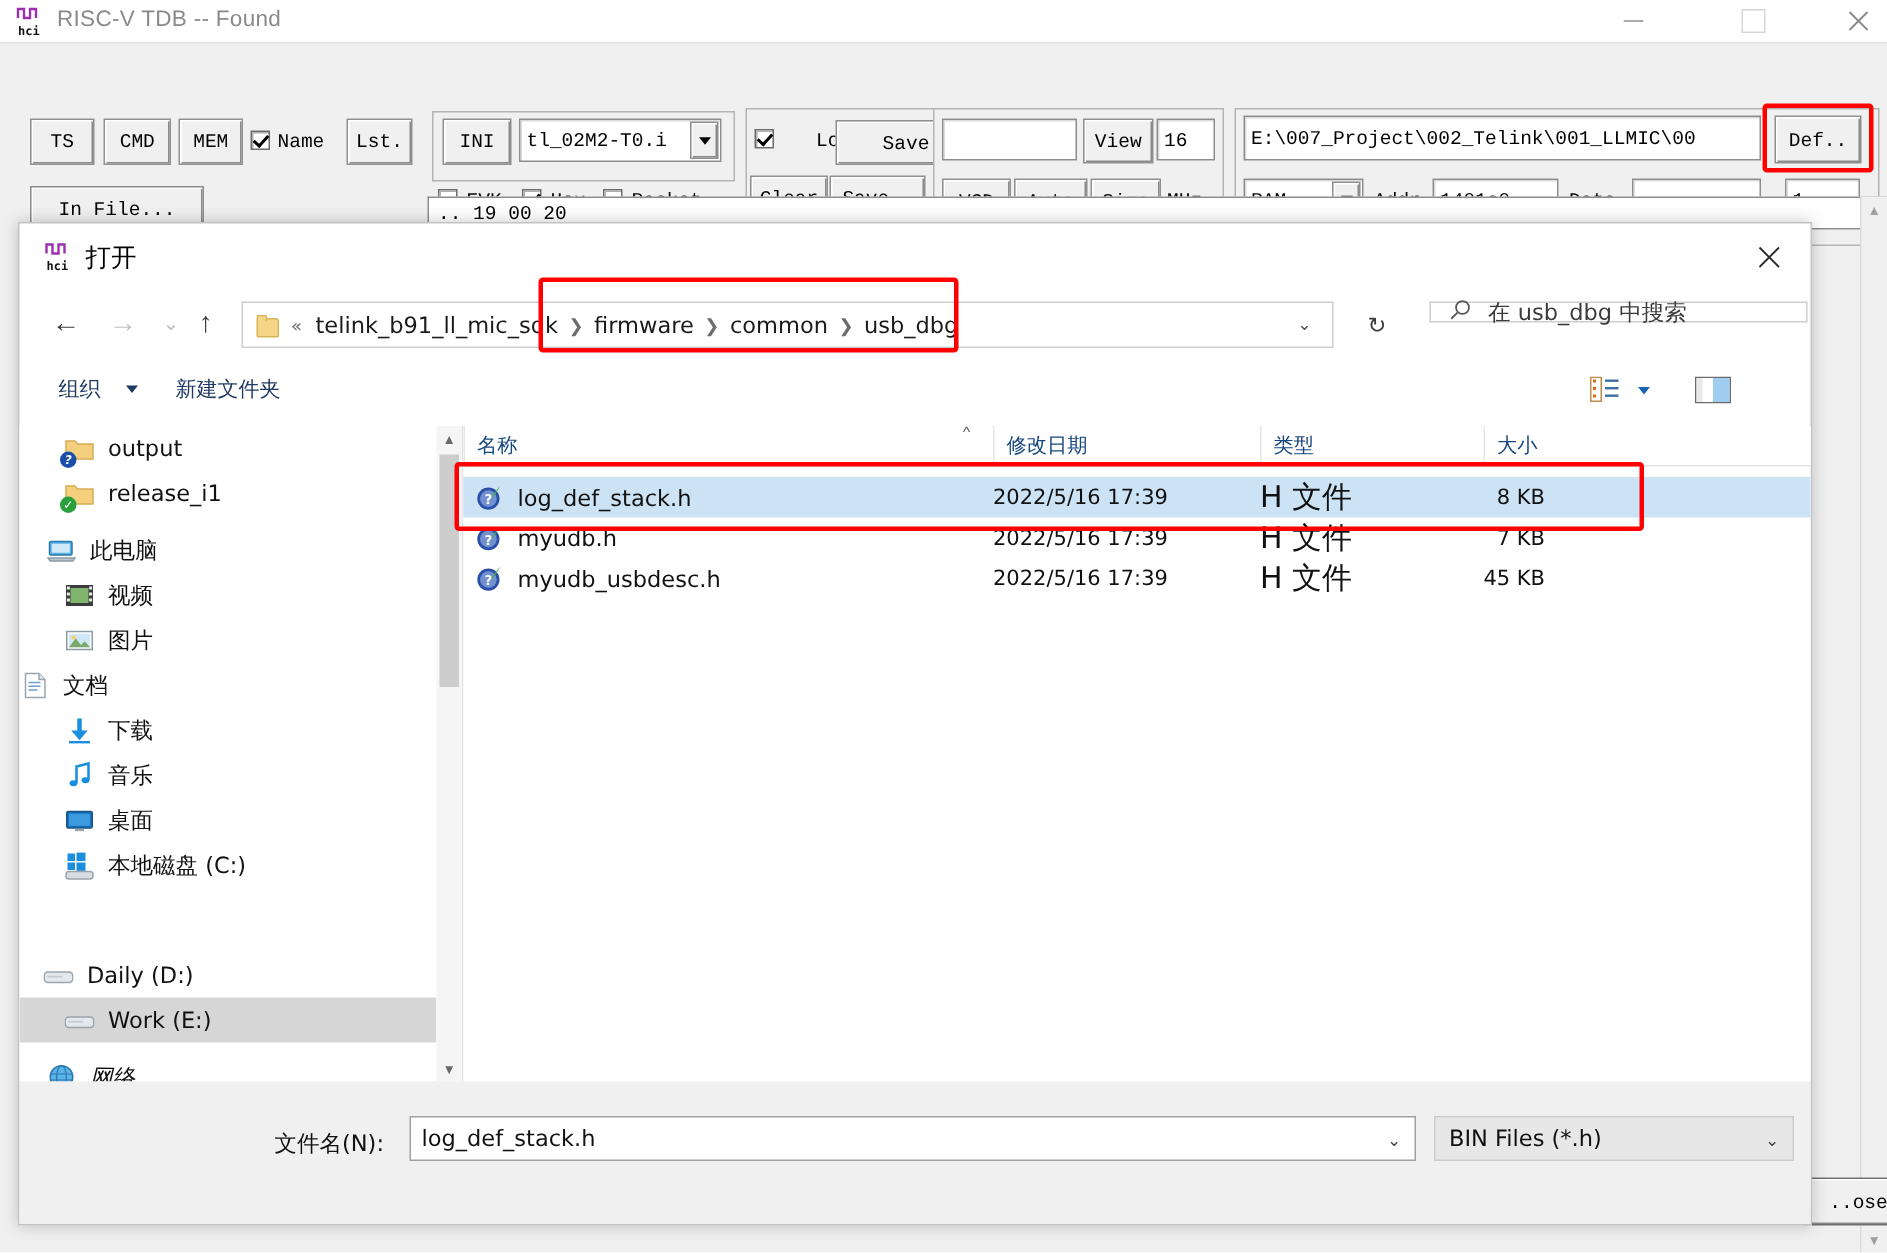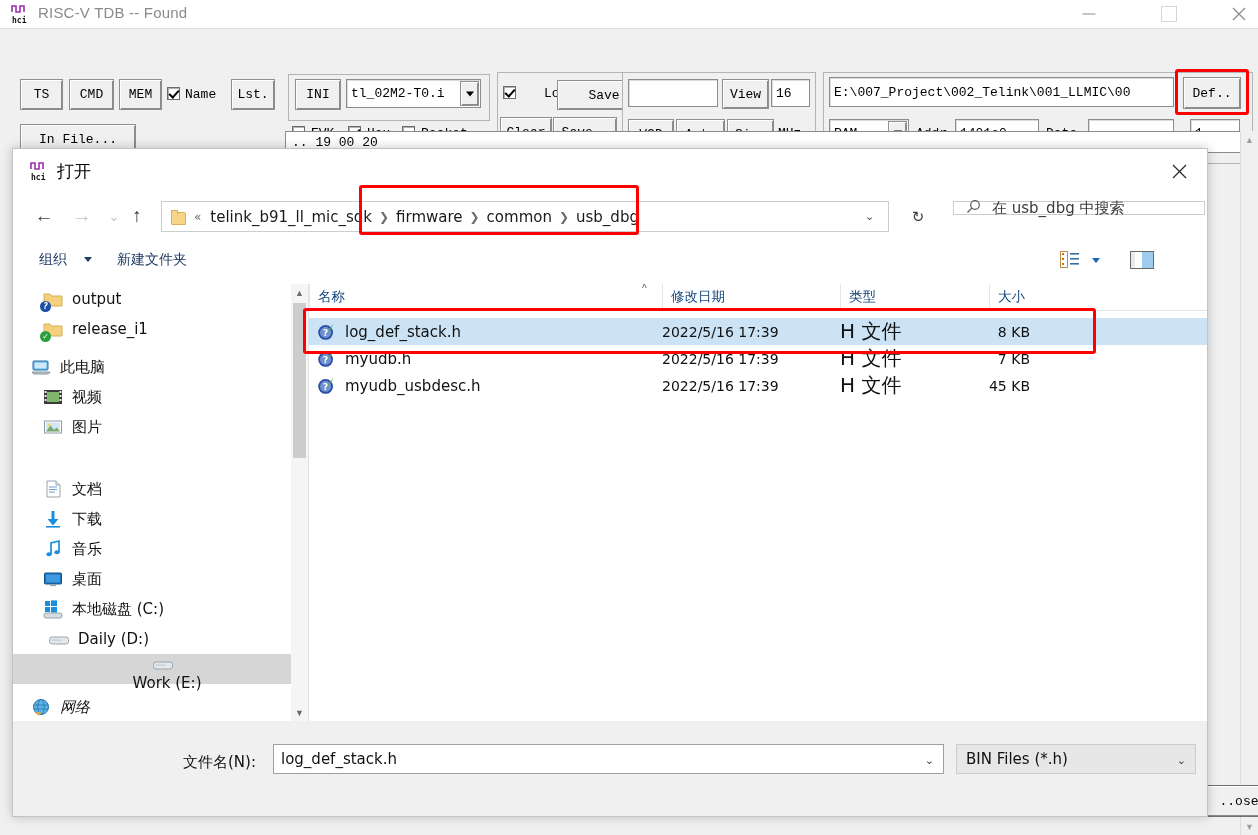--- a/index.html
+++ b/index.html
@@ -395,21 +395,21 @@
           </div>
           <div class="navitem" style="padding-left: 30px;">
             <span class="ic"><svg width="20" height="20" viewBox="0 0 20 20">
                 <rect x="1.5" y="4" width="17" height="12" fill="#fff" stroke="#8d9aa3"></rect>
                 <rect x="3" y="5.5" width="14" height="9" fill="#cfe7f7"></rect>
                 <path d="M3 14.5 L7.5 8.5 L11 13 L13.5 10.5 L17 14.5 Z" fill="#7aa86a"></path>
                 <circle cx="6" cy="8" r="1.4" fill="#f3d35b"></circle>
               </svg></span>
             <span>图片</span>
           </div>
-          <div class="navitem" style="padding-left: 30px; margin-top: 32px;">
+          <div class="navitem" style="">
             <span class="ic"><svg width="20" height="20" viewBox="0 0 20 20">
                 <path d="M4 2 h9 l4 4 v12 H4 Z" fill="#fff" stroke="#9aa4ad"></path>
                 <path d="M13 2 v4 h4" fill="#dfe7ee" stroke="#9aa4ad"></path>
                 <g stroke="#6f9fd0" stroke-width="1">
                   <path d="M6 8 h8M6 10.5 h8M6 13 h6"></path>
                 </g>
               </svg></span>
             <span>文档</span>
           </div>
           <div class="navitem" style="padding-left: 30px;">
@@ -440,28 +440,28 @@
                 <g fill="#1a8fe0">
                   <rect x="2" y="2" width="5" height="5"></rect>
                   <rect x="8" y="1.4" width="6" height="5.6"></rect>
                   <rect x="2" y="8" width="5" height="5"></rect>
                   <rect x="8" y="8" width="6" height="5.6"></rect>
                 </g>
                 <path d="M3 14 h14 a2 2 0 0 1 2 2 v1 a2 2 0 0 1 -2 2 H3 a2 2 0 0 1 -2 -2 v-1 a2 2 0 0 1 2 -2 Z" fill="#d7dce1" stroke="#9aa4ad"></path>
               </svg></span>
             <span>本地磁盘 (C:)</span>
           </div>
-          <div class="navitem" style="padding-left: 36px;">
+          <div class="navitem" style="padding-left: 16px; margin-top: 43px;">
             <span class="ic"><svg width="20" height="20" viewBox="0 0 20 20">
                 <path d="M3 8 h14 a2.5 2.5 0 0 1 2.5 2.5 v2 a2.5 2.5 0 0 1 -2.5 2.5 H3 a2.5 2.5 0 0 1 -2.5 -2.5 v-2 A2.5 2.5 0 0 1 3 8 Z" fill="#e3e8ec" stroke="#9aa4ad"></path>
                 <rect x="2.5" y="10.5" width="10" height="1.2" fill="#c3cbd2"></rect>
               </svg></span>
             <span>Daily (D:)</span>
           </div>
-          <div class="navitem sel" style="padding-left: 30px; flex-direction: column;">
+          <div class="navitem sel" style="padding-left: 30px;">
             <span class="ic"><svg width="20" height="20" viewBox="0 0 20 20">
                 <path d="M3 8 h14 a2.5 2.5 0 0 1 2.5 2.5 v2 a2.5 2.5 0 0 1 -2.5 2.5 H3 a2.5 2.5 0 0 1 -2.5 -2.5 v-2 A2.5 2.5 0 0 1 3 8 Z" fill="#e3e8ec" stroke="#9aa4ad"></path>
                 <rect x="2.5" y="10.5" width="10" height="1.2" fill="#c3cbd2"></rect>
               </svg></span>
             <span>Work (E:)</span>
           </div>
           <div class="navitem" style="padding-left: 18px; margin-top: 8px; font-style: italic;">
             <span class="ic"><svg width="20" height="20" viewBox="0 0 20 20">
                 <circle cx="10" cy="10" r="7.5" fill="#5bb3e8" stroke="#2a77ad"></circle>
                 <ellipse cx="10" cy="10" rx="3.2" ry="7.5" fill="none" stroke="#2a77ad" stroke-width=".8"></ellipse>

